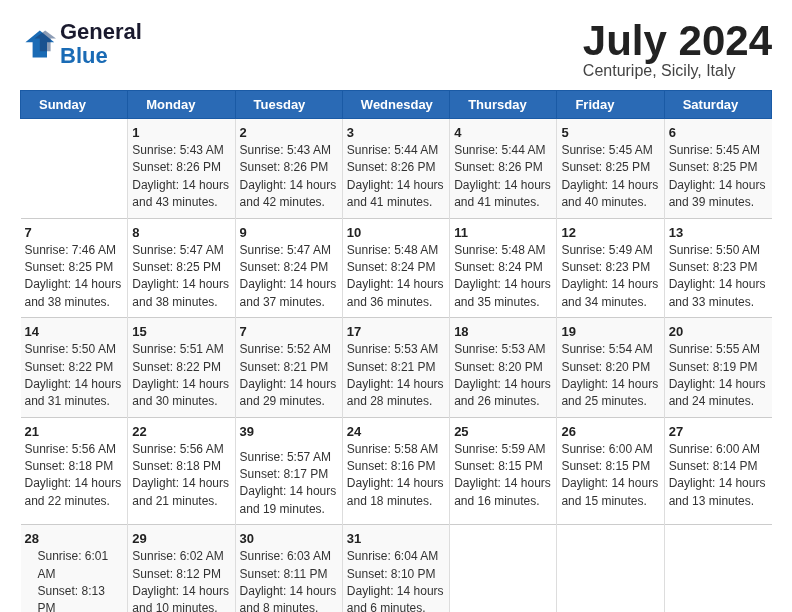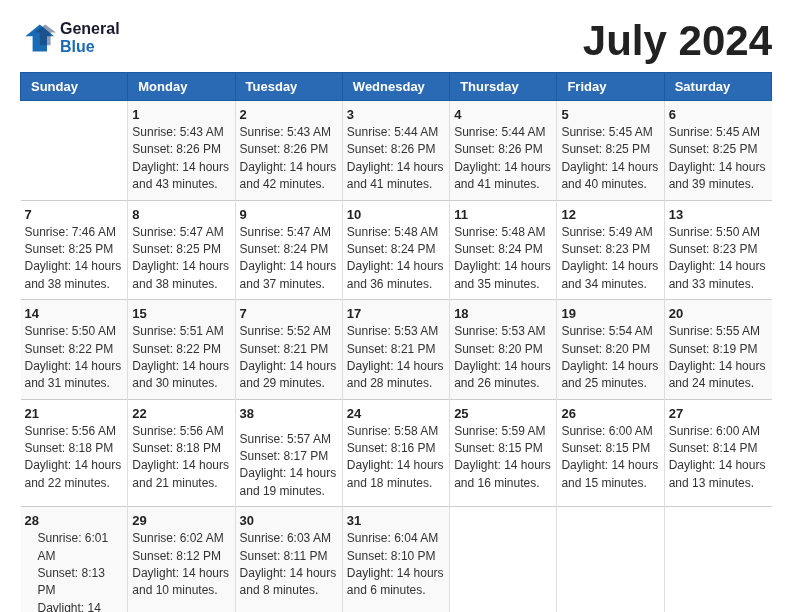--- a/index.html
+++ b/index.html
@@ -15,21 +15,21 @@
       justify-content: space-between;
       align-items: flex-start;
       margin-bottom: 10px;
     }
     .logo {
       display: flex;
       align-items: center;
       gap: 4px;
     }
     .logo-text {
-      font-size: 16px;
+      font-size: 22px;
       font-weight: bold;
       line-height: 1.1;
     }
     .logo-general { color: #1a1a2e; }
     .logo-blue { color: #1a6bb5; }
     .logo-icon {
       width: 36px;
       height: 36px;
     }
     .title-block {
@@ -48,21 +48,21 @@
     table {
       width: 100%;
       border-collapse: collapse;
       table-layout: fixed;
     }
     thead th {
       background-color: #2a6ab5;
       color: #fff;
       font-size: 13px;
       font-weight: bold;
-      padding: 6px 10px;
+      padding: 6px 18px;
       text-align: left;
       border: 1px solid #1a5aa5;
     }
     tbody tr {
       border-bottom: 1px solid #ccc;
     }
     tbody td {
       vertical-align: top;
       padding: 6px 4px;
       font-size: 10.5px;
@@ -95,20 +95,21 @@
       <polygon points="22,5 38,18 30,18 30,35 14,35 14,18 6,18" fill="#1a6bb5"></polygon>
       <polygon points="28,5 40,14 34,14 34,28 22,28 22,14 16,14" fill="#1a3a6b" opacity="0.5"></polygon>
     </svg>
     <div class="logo-text">
       <div class="logo-general">General</div>
       <div class="logo-blue">Blue</div>
     </div>
   </div>
   <div class="title-block">
     <div class="month-title">July 2024</div>
+    <div class="location">Centuripe, Sicily, Italy</div>
   </div>
 </div>
 
 <table>
   <thead>
     <tr>
     <th>Sunday</th>
         <th>Monday</th>
         <th>Tuesday</th>
         <th>Wednesday</th>
@@ -274,21 +275,21 @@
 and 22 minutes.</div>
         </td>
         <td>
           <div class="day-num">22</div>
           <div class="day-info" style="white-space: pre-line;">Sunrise: 5:56 AM
 Sunset: 8:18 PM
 Daylight: 14 hours
 and 21 minutes.</div>
         </td>
         <td>
-          <div class="day-num">38</div>
+          <div class="day-num">39</div>
           <div class="day-info" style="white-space: pre-line; margin-top: 10px;">Sunrise: 5:57 AM
 Sunset: 8:17 PM
 Daylight: 14 hours
 and 19 minutes.</div>
         </td>
         <td>
           <div class="day-num">24</div>
           <div class="day-info" style="white-space: pre-line;">Sunrise: 5:58 AM
 Sunset: 8:16 PM
 Daylight: 14 hours

